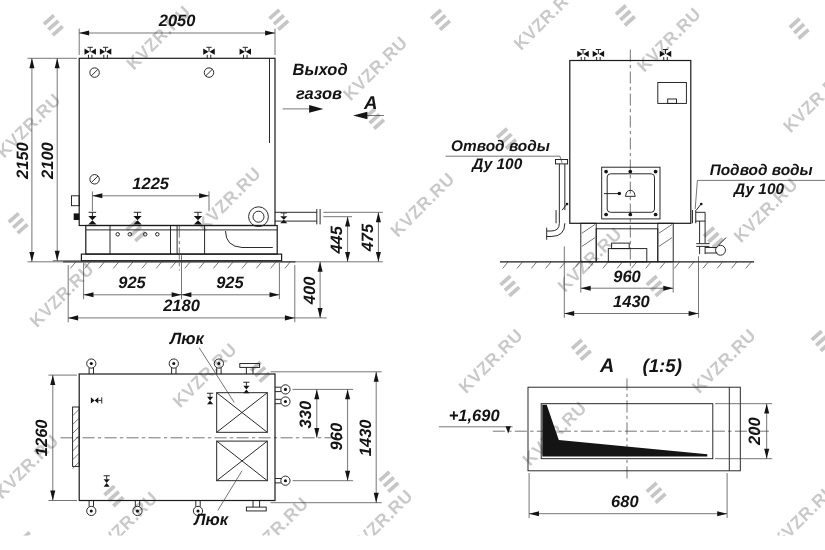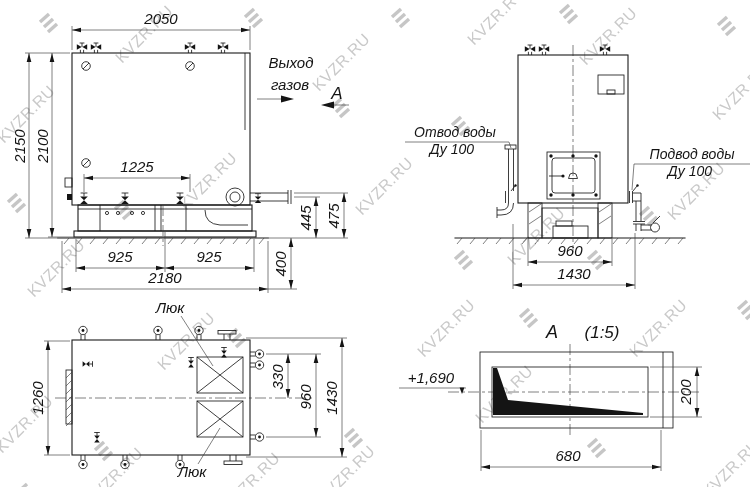--- a/index.html
+++ b/index.html
@@ -1,16 +1,16 @@
 <!DOCTYPE html>
 <html><head>
 <meta charset="utf-8">
 <style>
   html,body{margin:0;padding:0;background:#ffffff;}
-  .canvas{position:relative;width:750px;height:487px;background:#ffffff;overflow:hidden;}
+  .canvas{position:relative;width:750px;height:487px;background:#ffffff;overflow:hidden;font-weight:bold;}
   svg text{font-family:"Liberation Sans",sans-serif;font-style:italic;fill:#141414;}
   .t15{font-size:15px;}
   .t14{font-size:14px;}
   .t17{font-size:17px;}
   .t18{font-size:18px;}
   .ln{stroke:#1b1b1b;stroke-width:1.1;fill:none;stroke-linecap:square;}
   .md{stroke:#1b1b1b;stroke-width:0.85;fill:none;}
   .tn{stroke:#3d3d3d;stroke-width:0.65;fill:none;}
   .cl{stroke:#3d3d3d;stroke-width:0.65;fill:none;stroke-dasharray:11 3 3 3;}
   .fl{fill:#141414;stroke:none;}

